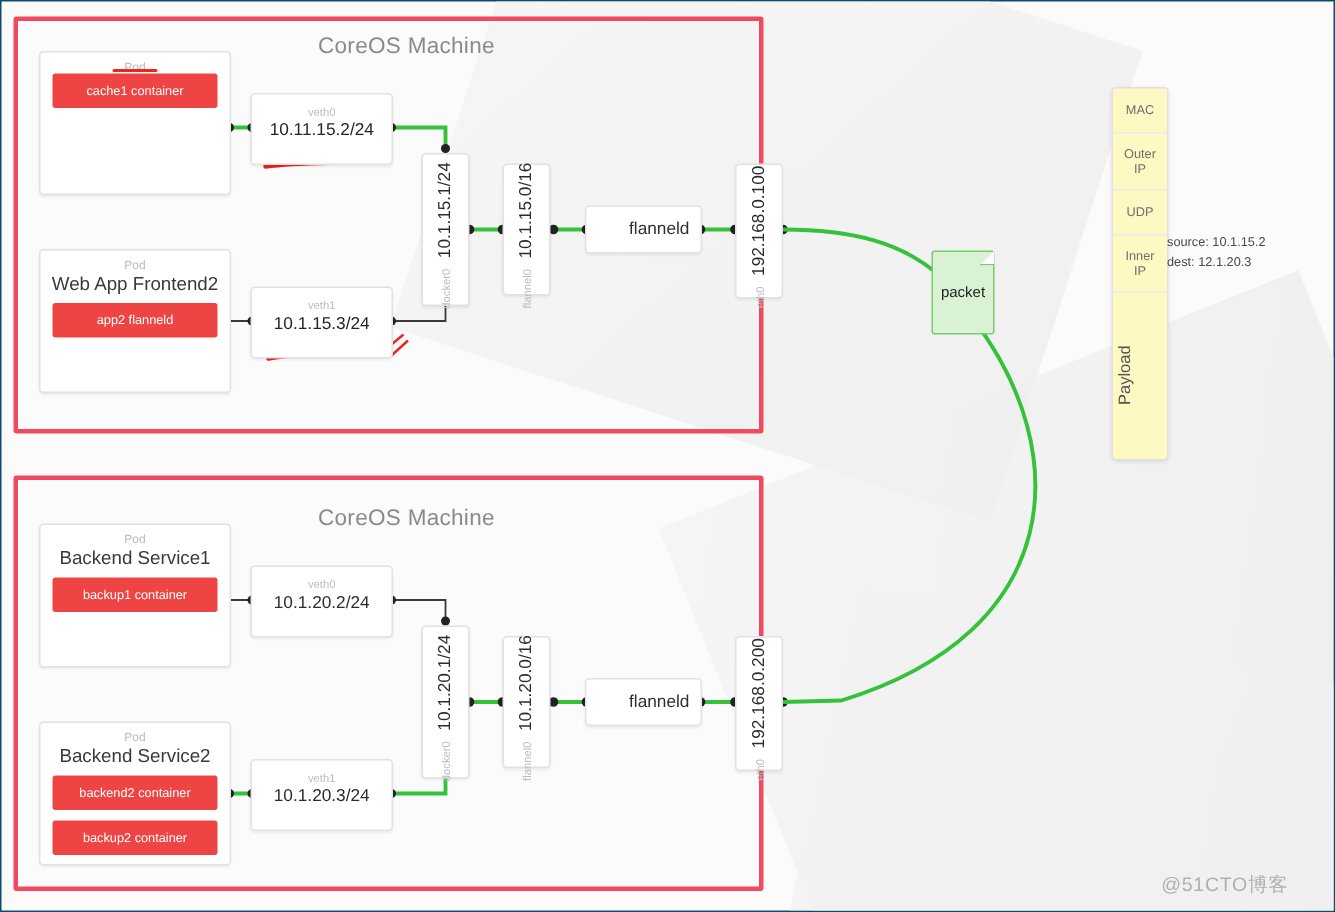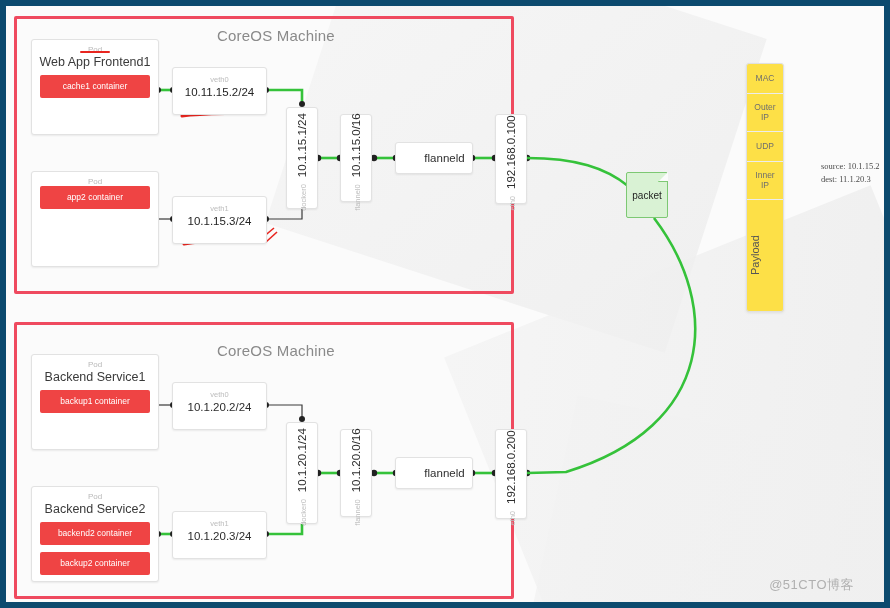--- a/index.html
+++ b/index.html
@@ -6,21 +6,21 @@
   html, body {
     width: 890px; height: 608px;
     font-family: "Liberation Sans", sans-serif;
     background: #ffffff;
     overflow: hidden;
   }
   #canvas {
     position: relative;
     width: 890px; height: 608px;
     background: #fbfbfb;
-    border: 6px solid #0c4a6e;
+    border: 1px solid #0c4a6e;
     overflow: hidden;
   }
   
   .bg-shade { position: absolute; background: #f1f1f1; opacity: .75; pointer-events: none; }
   .bg1 { left: 300px; top: -40px; width: 420px; height: 330px;
          transform: rotate(18deg); background: linear-gradient(120deg,#f4f4f4,#ececec); }
   .bg2 { left: 500px; top: 250px; width: 460px; height: 420px;
          transform: rotate(-22deg); background: linear-gradient(120deg,#f3f3f3,#e9e9e9); }
   .bg3 { left: 540px; top: 430px; width: 420px; height: 260px;
          transform: rotate(12deg); background: linear-gradient(100deg,#f2f2f2,#efefef); }
@@ -98,42 +98,42 @@
   .vnode .if { font-size: 7.5px; color: #bcbcbc; }
   .vnode .ip { font-size: 11.5px; color: #2c2c2c; }
 
   
   .flanneld { width: 78px; height: 32px; display: flex; align-items: center; justify-content: center;
               font-size: 11.5px; color: #2f2f2f; padding-left: 21px; }
 
   
   .packet {
     position: absolute;
-    width: 42px; height: 46px;
+    width: 42px; height: 56px;
     background: #d9f2d4;
     border: 1px solid #7dc873;
     border-radius: 2px;
     font-size: 10px; color: #1f1f1f;
     display: flex; align-items: center; justify-content: center;
   }
   .packet .fold {
     position: absolute; top: -1px; right: -1px;
     width: 10px; height: 10px;
     background: #fbfbfb;
     border-left: 1px solid #7dc873;
     border-bottom: 1px solid #7dc873;
     transform-origin: top right;
     clip-path: polygon(100% 0, 0 100%, 100% 100%);
   }
 
   
   .pkt-panel {
     position: absolute;
     width: 38px;
-    background: #fde047;
+    background: #fef9c3;
     border: 1px solid #e0e0e0;
     border-radius: 3px;
     box-shadow: 0 1px 3px rgba(0,0,0,.08);
     overflow: hidden;
   }
   .pkt-row {
     border-bottom: 1px solid #ececec;
     display: flex; align-items: center; justify-content: center;
     font-size: 8.5px; color: #6e6e6e;
     text-align: center; line-height: 1.15;
@@ -247,27 +247,27 @@
     <g>
       <path d="M 66,503 C 84,500 108,503 126,500" stroke="#e8251f" stroke-width="2.2" fill="none" stroke-linecap="round"></path>
     </g>
   </svg>
 
   <div class="machine-frame" style="left:8px; top:10px; width:500px; height:278px;"></div>
   <div class="machine-title" style="left:211px; top:21px;">CoreOS Machine</div>
 
   <div class="node pod" style="left:25px; top:33px; height:96px;">
     <span class="pod-kind strike-pod">Pod</span>
-    <div class="pod-name">Web App Frontend1</div>
     <div class="ctr">cache1 container</div>
   </div>
 
   <div class="node pod" style="left:25px; top:165px; height:96px;">
     <span class="pod-kind">Pod</span>
-    <div class="ctr">app2 container</div>
+    <div class="pod-name">Web App Frontend2</div>
+    <div class="ctr">app2 flanneld</div>
   </div>
 
   <div class="node veth marked" style="left:166px; top:61px;">
     <div class="if">veth0</div>
     <div class="ip">10.11.15.2/24</div>
   </div>
 
   <div class="node veth marked" style="left:166px; top:190px;">
     <div class="if">veth1</div>
     <div class="ip">10.1.15.3/24</div>
@@ -360,20 +360,20 @@
       <span style="display:block;">Outer<br>IP</span>
     </div>
     <div class="pkt-row" style="height:30px;">UDP</div>
     <div class="pkt-row" style="height:38px;">
       <span style="display:block;">Inner<br>IP</span>
     </div>
     <div class="pkt-row payload" style="height:111px;">Payload</div>
   </div>
 
 
-  <div class="pkt-note" style="left:815px; top:154px;font-family:Liberation Serif, serif;">
+  <div class="pkt-note" style="left:777px; top:154px;">
     <div>source: 10.1.15.2</div>
-    <div>dest: 11.1.20.3</div>
+    <div>dest: 12.1.20.3</div>
   </div>
 
   <div class="watermark">@51CTO博客</div>
 
 </div>
 
 </body></html>

